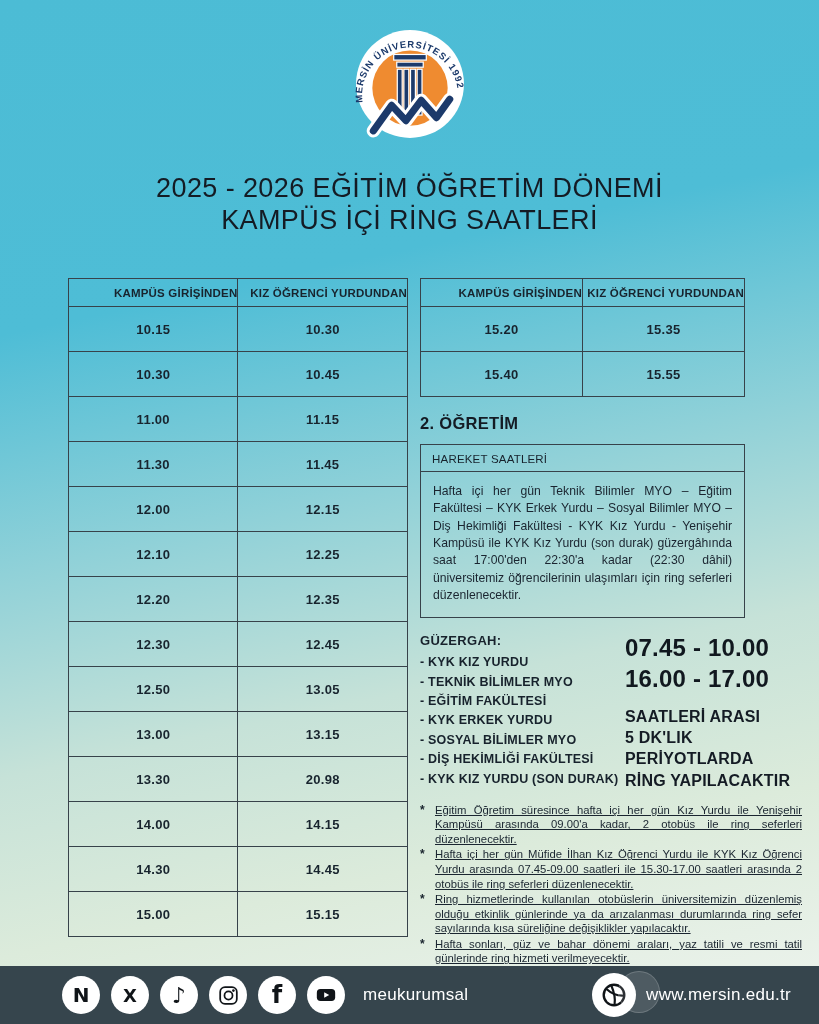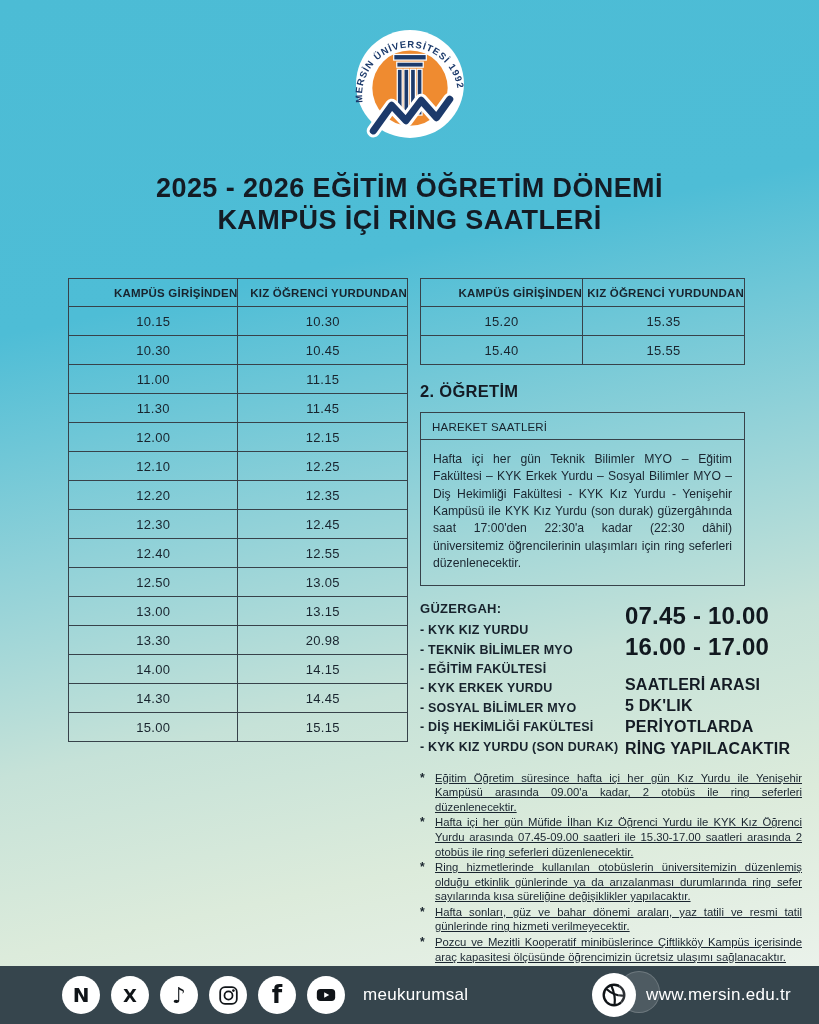--- a/index.html
+++ b/index.html
@@ -7,28 +7,28 @@
   body { font-family:"Liberation Sans", sans-serif; }
   .page{
     position:relative; width:819px; height:1024px; overflow:hidden;
     background:linear-gradient(168deg,#4cbcd5 0%,#4ebdd6 28%,#90d1d8 48%,#c6e2d8 65%,#dcebdb 80%,#eef4ef 100%);
     color:#17222c;
   }
   
   .logo{ position:absolute; top:28px; left:50%; transform:translateX(-50%); width:112px; height:112px; }
   
   .title{ position:absolute; top:172px; left:0; width:100%; text-align:center;
-    font-size:27px; font-weight:700; letter-spacing:.4px; line-height:1.2; color:#141b24; }
+    font-size:27px; font-weight:400; letter-spacing:.4px; line-height:1.2; color:#141b24; }
   
   table.sched{ border-collapse:collapse; }
   table.sched th, table.sched td{
     border:1.3px solid #37424a; text-align:center; vertical-align:middle; color:#18242e;
   }
   table.sched th{ font-size:11.5px; font-weight:800; height:28px; letter-spacing:.2px;text-align:right; }
-  table.sched td{ font-size:13px; font-weight:400; height:29px; letter-spacing:.3px; }
+  table.sched td{ font-size:13px; font-weight:700; height:45px; letter-spacing:.3px; }
   .table-left{ position:absolute; left:68px; top:278px; width:340px; }
   .table-left col{ width:170px; }
   .right-col{ position:absolute; left:420px; top:278px; width:382px; }
   .table-right{ width:325px; }
   .table-right col{ width:162px; }
   .shift-heading{ margin-top:17px; font-size:16.5px; font-weight:800; color:#141b24; letter-spacing:.3px; }
   .hareket-box{ margin-top:11px; width:325px; border:1.3px solid #37424a; }
   .box-title{ padding:8px 11px 6px; font-size:11.5px; font-weight:400; border-bottom:1.3px solid #37424a; letter-spacing:.2px; }
   .box-text{ padding:11px 12px 13px; font-size:12.2px; line-height:1.42; text-align:justify; color:#1a2530; }
   
@@ -135,24 +135,20 @@
         <tr>
           <td>12.20</td>
           <td>12.35</td>
         </tr>
 
         <tr>
           <td>12.30</td>
           <td>12.45</td>
         </tr>
 
-        <tr>
-          <td>12.40</td>
-          <td>12.55</td>
-        </tr>
 
         <tr>
           <td>12.50</td>
           <td>13.05</td>
         </tr>
 
         <tr>
           <td>13.00</td>
           <td>13.15</td>
         </tr>

